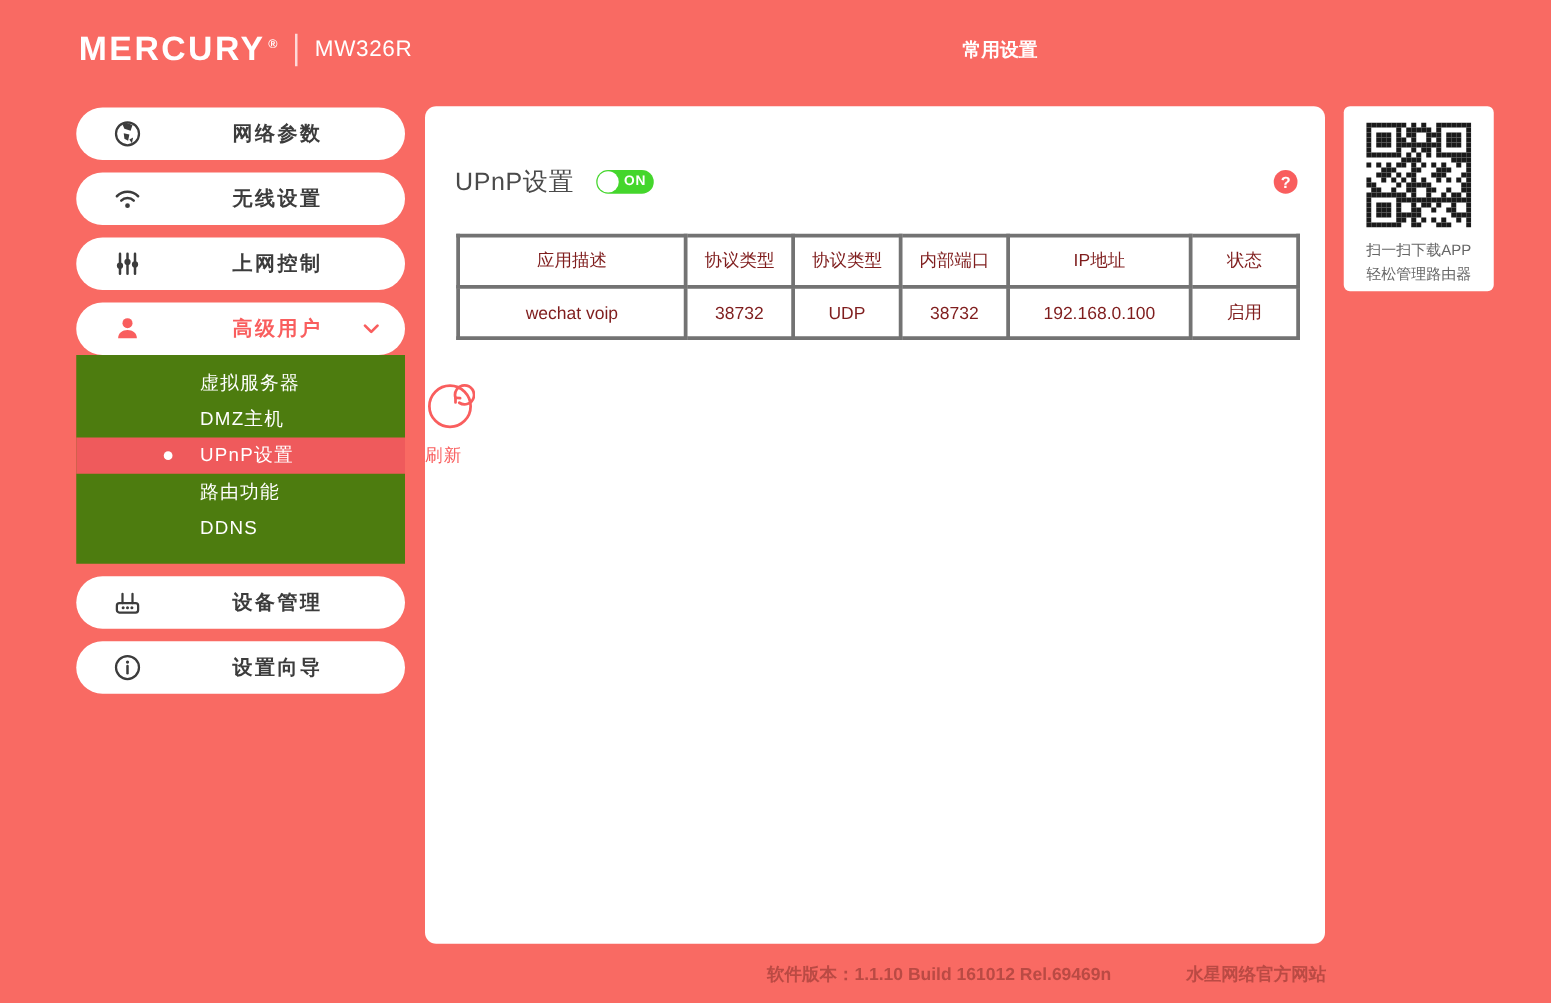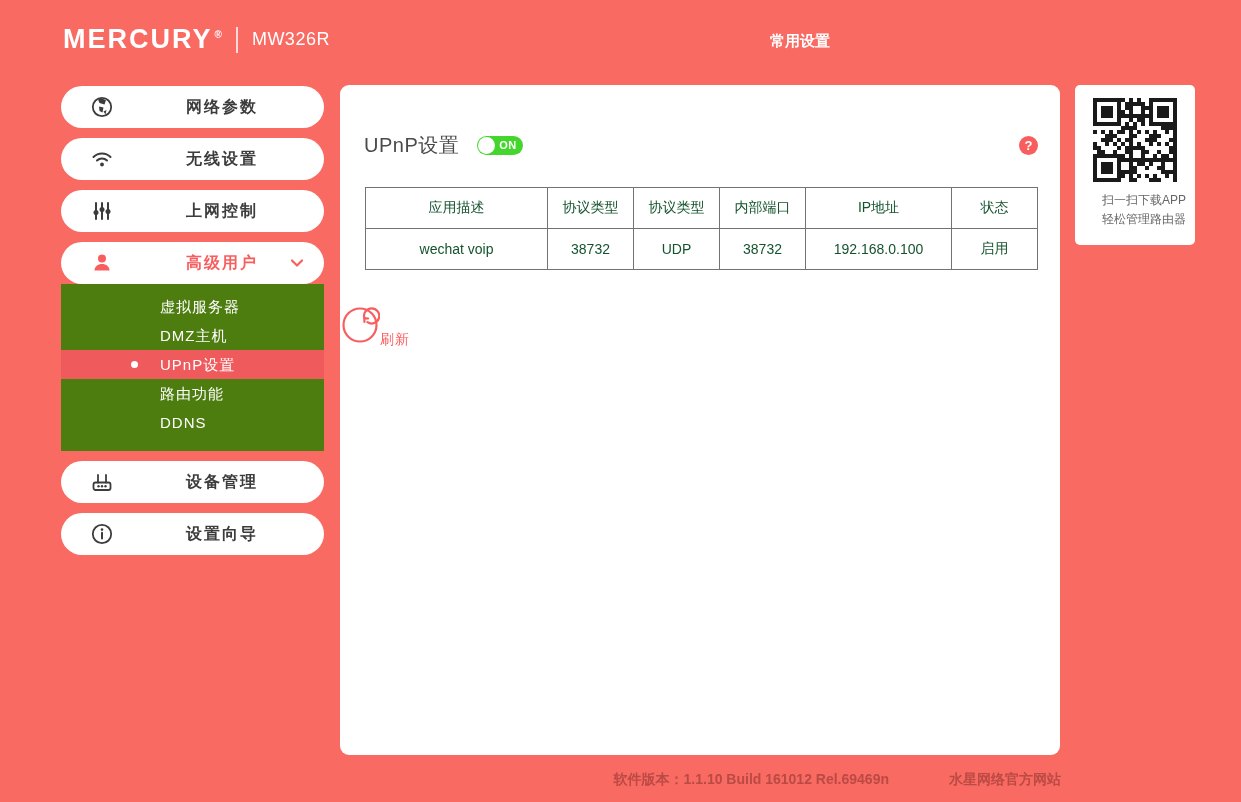--- a/index.html
+++ b/index.html
@@ -60,32 +60,32 @@
   .toggle-knob { position:absolute; left:1px; top:1px; width:17px; height:17px; border-radius:50%; background:#fff; }
   .toggle-label { position:absolute; left:22px; top:0; line-height:19px; color:#fff; font-size:11px; font-weight:700; letter-spacing:.5px; }
   .help-btn {
     position:absolute; right:22px; top:51px; width:19px; height:19px; border-radius:50%;
     background:#F95E5E; color:#fff; font-size:13px; font-weight:700; text-align:center;
     line-height:19px; cursor:pointer;
   }
 
   table.upnp { position:absolute; left:25px; top:102px; width:672px; border-collapse:collapse; table-layout:fixed; }
   table.upnp th, table.upnp td {
-    border:1px solid #737373; height:41px; text-align:center;
-    font-size:14px; color:#14532d; font-weight:400; padding:0 4px;
+    border:3px solid #737373; height:41px; text-align:center;
+    font-size:14px; color:#7f1d1d; font-weight:400; padding:0 4px;
   }
   col.c0{width:182px} col.c1{width:86px} col.c2{width:86px} col.c3{width:86px} col.c4{width:146px} col.c5{width:86px}
 
-  .refresh-wrap { position:absolute; left:0; top:220px; width:100%; display:flex; align-items:flex-end; cursor:pointer; }
+  .refresh-wrap { position:absolute; left:0; top:220px; width:100%; display:flex; flex-direction:column; align-items:flex-start; cursor:pointer; }
   .refresh-wrap .refresh-label { margin-top:6px; font-size:14px; color:#F95E5E; letter-spacing:1px; }
 
   
   .qr-card {
     position:absolute; left:1075px; top:85px; width:120px;
-    background:#fff; border-radius:5px; padding:13px 9px 16px; text-align:right;
+    background:#fff; border-radius:5px; padding:13px 9px 4px; text-align:center;
   }
   .qr-box { width:84px; height:84px; margin:0 auto; }
   .qr-caption { margin-top:9px; font-size:12px; color:#666; line-height:19px; white-space:nowrap; }
 
   
   .footer {
     position:absolute; left:340px; top:771px; width:721px;
     display:flex; justify-content:flex-end; gap:60px;
     font-size:14px; font-weight:700; color:#BA4A44;
   }

